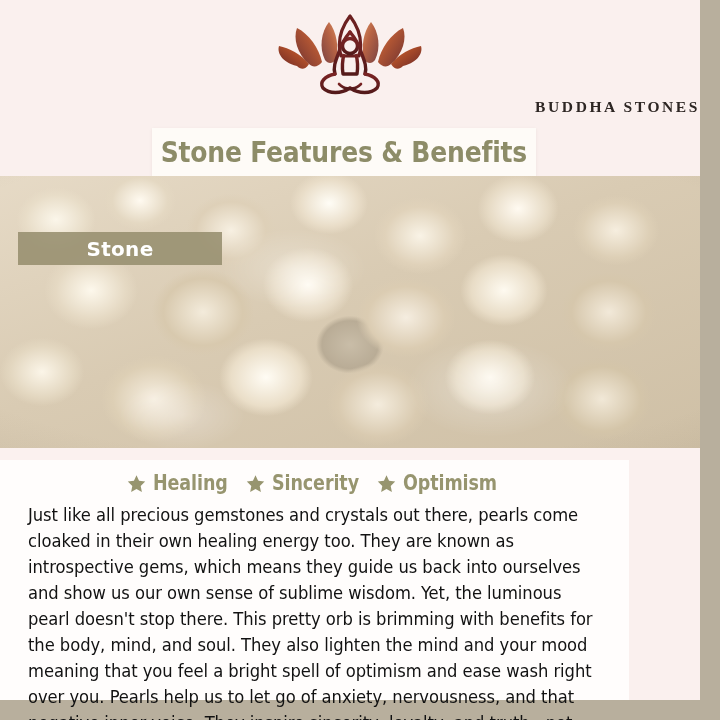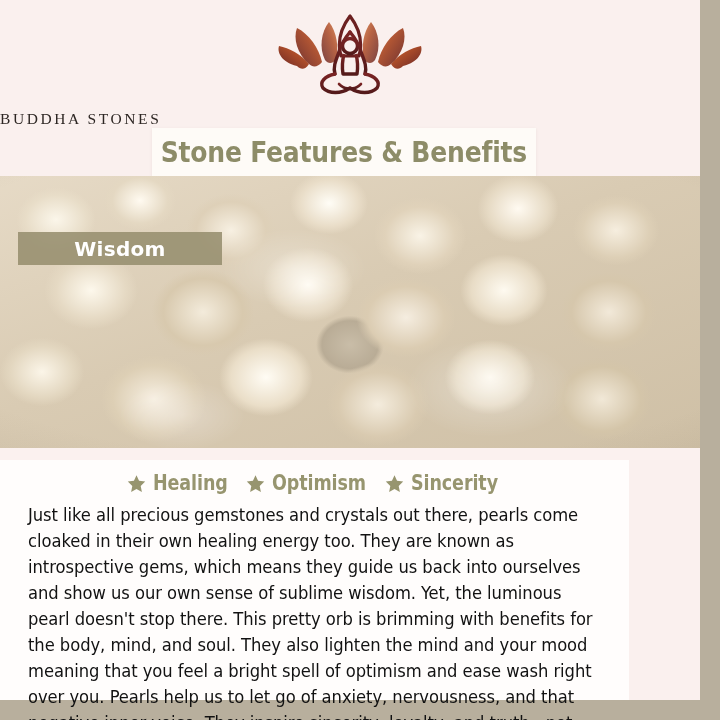--- a/index.html
+++ b/index.html
@@ -59,27 +59,27 @@
     top: 14px;
     width: 700px;
     text-align: center;
   }
   .logo-mark {
     display: block;
     margin: 0 auto;
   }
   .brand-name {
     display: block;
-    margin-top: 14px;
+    margin-top: 2px;
     font-family: "Liberation Serif", serif;
     font-size: 15.5px;
     letter-spacing: 2.6px;
     color: #2d2623;
-    text-align: left;
-    font-weight: 400;
+    text-align: right;
+    font-weight: 700;
   }
 
   
   .title-banner {
     position: absolute;
     left: 152px;
     top: 128px;
     width: 384px;
     height: 48px;
     background: #fefbf7;
@@ -292,45 +292,45 @@
       <span class="title-text">Stone Features &amp; Benefits</span>
     </div>
 
     <div class="photo">
       <div class="photo-bg"></div>
       <div class="photo-sheen"></div>
       <div class="photo-vignette"></div>
     </div>
 
     <div class="stone-label">
-      <span class="stone-label-text">Wisdom</span>
+      <span class="stone-label-text">Stone</span>
     </div>
 
     <div class="pink-strip"></div>
 
     <div class="body-area">
 
       <div class="benefits">
         <div class="benefit">
           <svg class="star-icon" viewBox="0 0 24 24">
             <polygon points="12,1.5 15.2,8.6 23,9.6 17.3,15 18.8,22.6 12,18.9 5.2,22.6 6.7,15 1,9.6 8.8,8.6" fill="#97956f"></polygon>
           </svg>
           <span class="benefit-label">Healing</span>
         </div>
         <div class="benefit">
           <svg class="star-icon" viewBox="0 0 24 24">
             <polygon points="12,1.5 15.2,8.6 23,9.6 17.3,15 18.8,22.6 12,18.9 5.2,22.6 6.7,15 1,9.6 8.8,8.6" fill="#97956f"></polygon>
           </svg>
-          <span class="benefit-label">Optimism</span>
+          <span class="benefit-label">Sincerity</span>
         </div>
         <div class="benefit">
           <svg class="star-icon" viewBox="0 0 24 24">
             <polygon points="12,1.5 15.2,8.6 23,9.6 17.3,15 18.8,22.6 12,18.9 5.2,22.6 6.7,15 1,9.6 8.8,8.6" fill="#97956f"></polygon>
           </svg>
-          <span class="benefit-label">Sincerity</span>
+          <span class="benefit-label">Optimism</span>
         </div>
       </div>
 
       <p class="description">Just like all precious gemstones and crystals out there, pearls come cloaked in their own healing energy too. They are known as introspective gems, which means they guide us back into ourselves and show us our own sense of sublime wisdom. Yet, the luminous pearl doesn't stop there. This pretty orb is brimming with benefits for the body, mind, and soul. They also lighten the mind and your mood meaning that you feel a bright spell of optimism and ease wash right over you. Pearls help us to let go of anxiety, nervousness, and that negative inner voice. They inspire sincerity, loyalty, and truth - not just to others but most importantly, to ourselves.</p>
     </div>
 
   </div>
 </div>
 
 </body></html>

